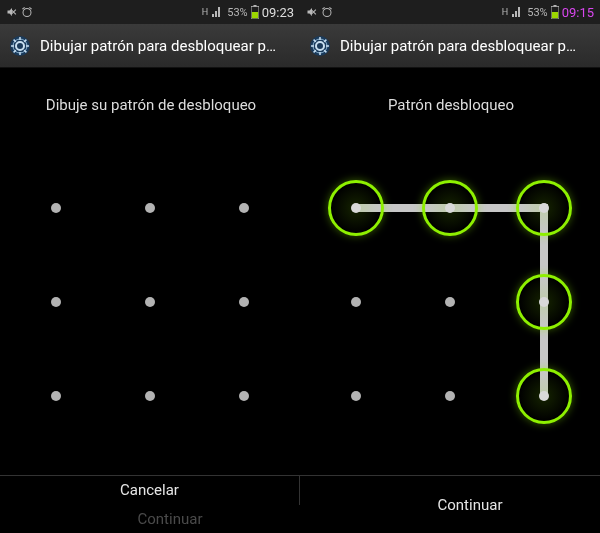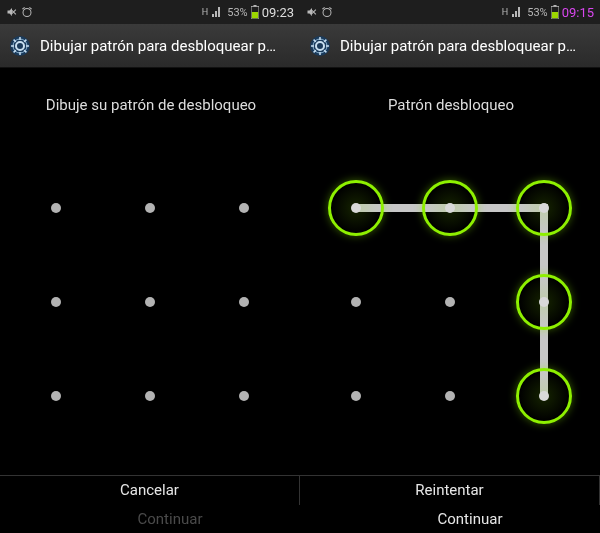--- a/index.html
+++ b/index.html
@@ -306,16 +306,15 @@
       <div class="node p7">
           <div class="dot"></div>
         </div>
       <div class="node active p8">
           <div class="dot"></div>
         </div>
     </div>
   </div>
 
   <div class="button-row">
-    <div class="btn">Reintentar</div>
     <div class="btn">Continuar</div>
   </div>
 </div>
 
 </body></html>

